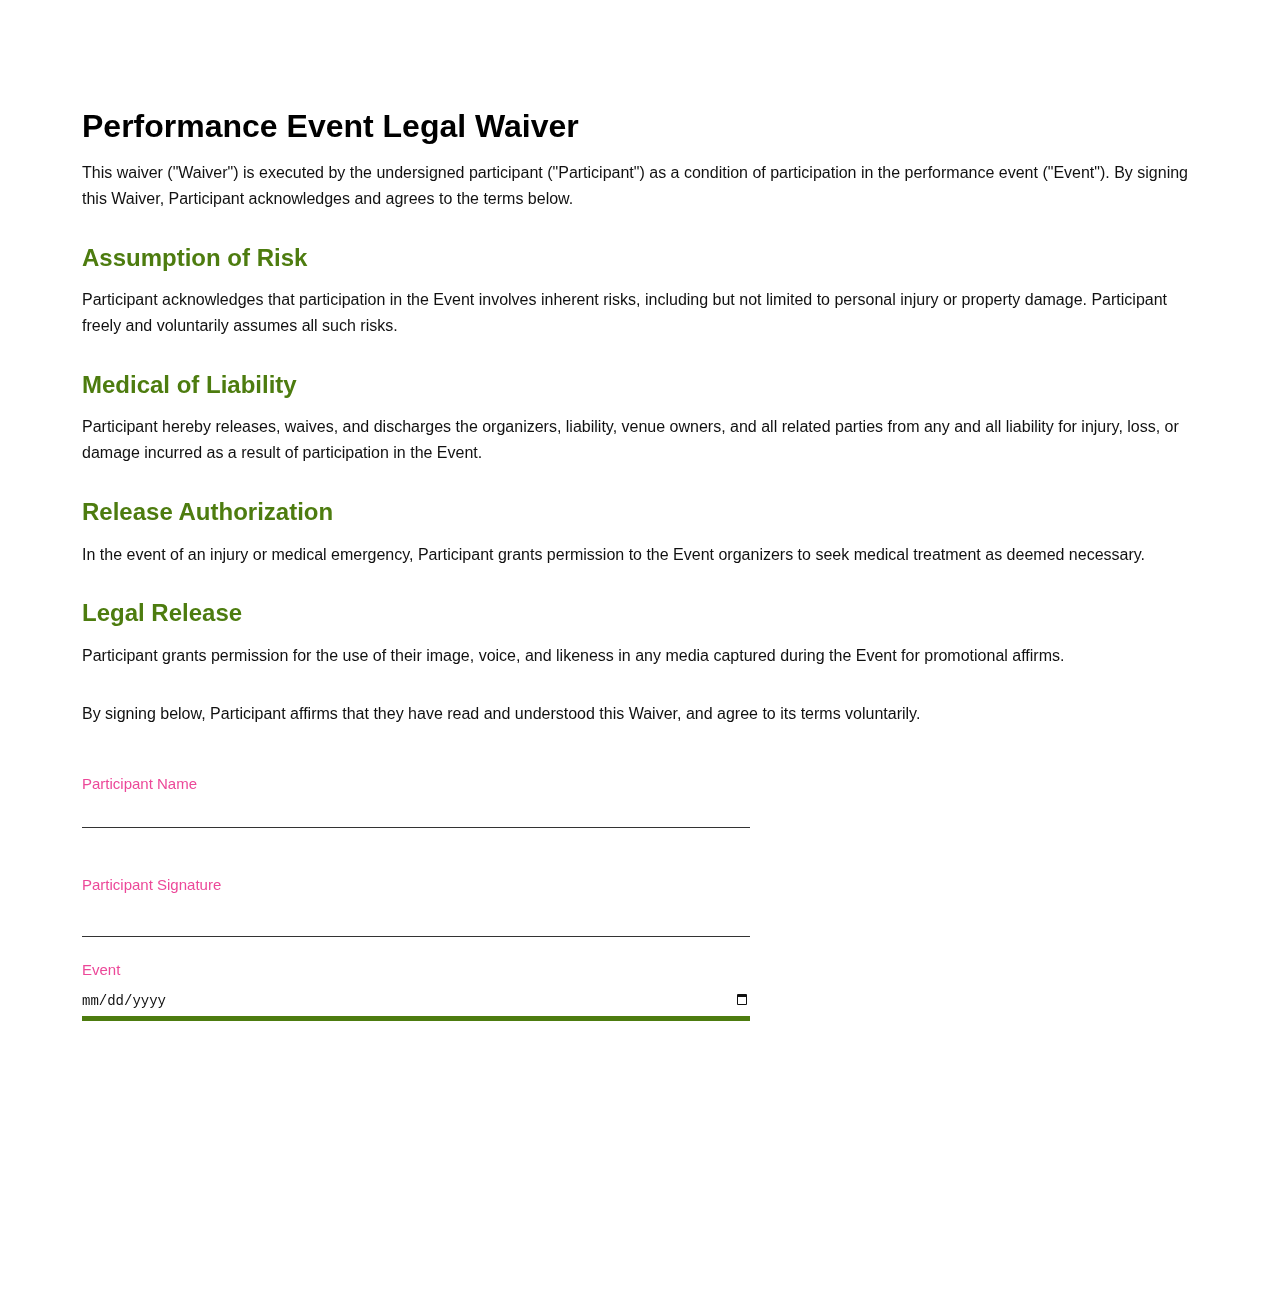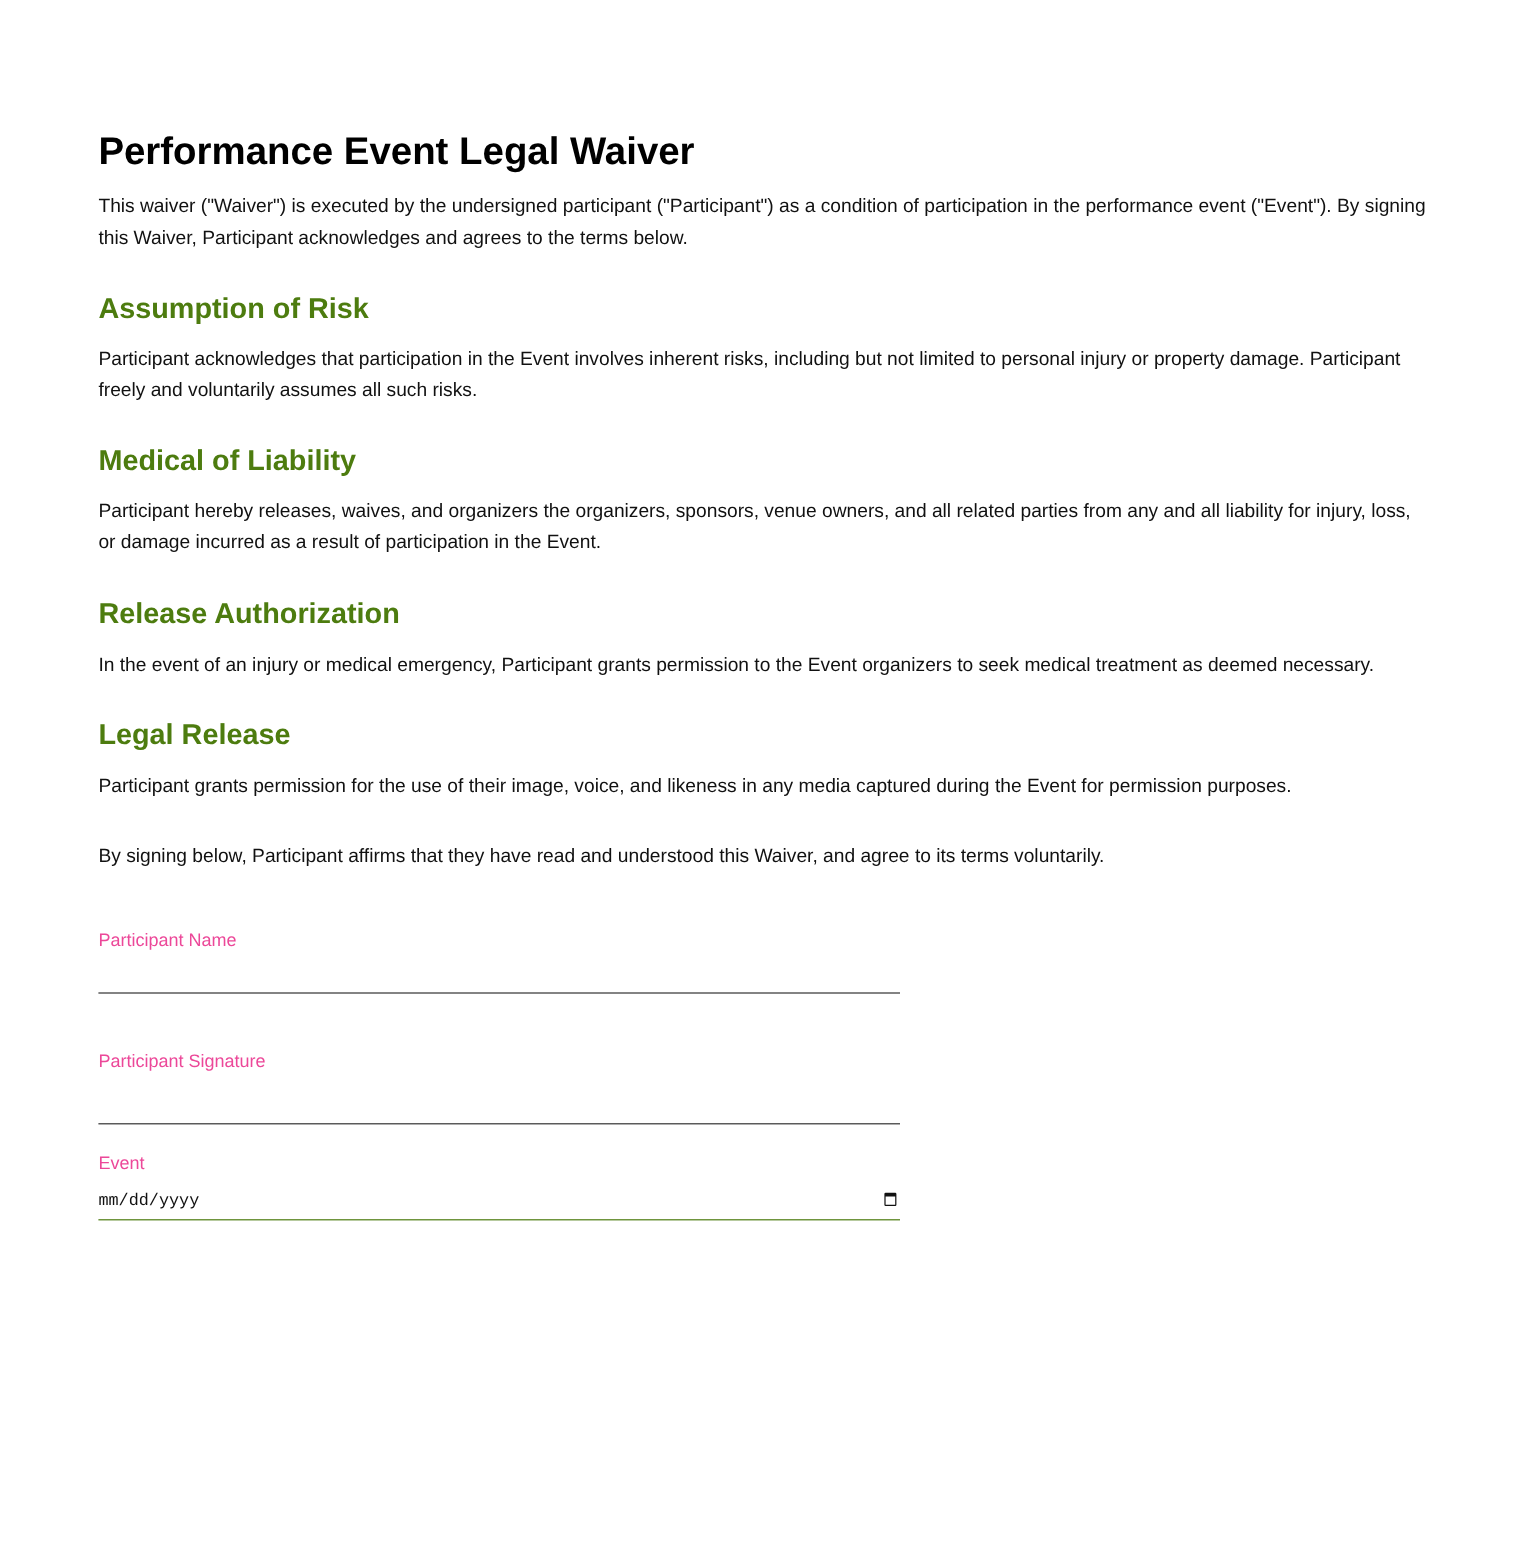--- a/index.html
+++ b/index.html
@@ -25,21 +25,21 @@
     label.fl {
       position: absolute; left: 0; font-size: 15px; line-height: 20px; color: #ec4899;
     }
     .line-input {
       position: absolute; left: 0; width: 668px; height: 24px;
       border: none; border-bottom: 1px solid #333; background: transparent;
       outline: none; padding: 0; font-family: "Liberation Sans", sans-serif; font-size: 15px;
     }
     .date-wrap {
       position: absolute; left: 0; width: 668px; height: 28px;
-      border-bottom: 1px solid #4d7c0f;
+      border-bottom: 5px solid #4d7c0f;
     }
     .date-ph {
       position: absolute; left: 0; top: 5px;
       font-family: "Liberation Mono", monospace; font-size: 14px; color: #111;
     }
     .cal-icon {
       position: absolute; right: 3px; top: 6px; width: 10px; height: 11px;
       border: 1.5px solid #111; border-top-width: 3px; border-radius: 1px; box-sizing: border-box;
     }
   </style>
@@ -47,27 +47,27 @@
 <body>
 
 <div class="page">
   <h1>Performance Event Legal Waiver</h1>
   <p style="top:160px">This waiver ("Waiver") is executed by the undersigned participant ("Participant") as a condition of participation in the performance event ("Event"). By signing this Waiver, Participant acknowledges and agrees to the terms below.</p>
 
   <h2 style="top:243px">Assumption of Risk</h2>
   <p style="top:287px">Participant acknowledges that participation in the Event involves inherent risks, including but not limited to personal injury or property damage. Participant freely and voluntarily assumes all such risks.</p>
 
   <h2 style="top:370px">Medical of Liability</h2>
-  <p style="top:414px">Participant hereby releases, waives, and organizers the organizers, sponsors, venue owners, and all related parties from any and all liability for injury, loss, or damage incurred as a result of participation in the Event.</p>
+  <p style="top:414px">Participant hereby releases, waives, and discharges the organizers, liability, venue owners, and all related parties from any and all liability for injury, loss, or damage incurred as a result of participation in the Event.</p>
 
   <h2 style="top:497px">Release Authorization</h2>
   <p style="top:542px">In the event of an injury or medical emergency, Participant grants permission to the Event organizers to seek medical treatment as deemed necessary.</p>
 
   <h2 style="top:598px">Legal Release</h2>
-  <p style="top:643px">Participant grants permission for the use of their image, voice, and likeness in any media captured during the Event for permission purposes.</p>
+  <p style="top:643px">Participant grants permission for the use of their image, voice, and likeness in any media captured during the Event for promotional affirms.</p>
 
   <p style="top:701px">By signing below, Participant affirms that they have read and understood this Waiver, and agree to its terms voluntarily.</p>
 
   <label class="fl" style="top:774px">Participant Name</label>
   <input class="line-input" style="top: 803px;" type="text" value="">
 
   <label class="fl" style="top:875px">Participant Signature</label>
   <input class="line-input" style="top: 912px;" type="text" value="">
 
   <label class="fl" style="top:960px">Event</label>

